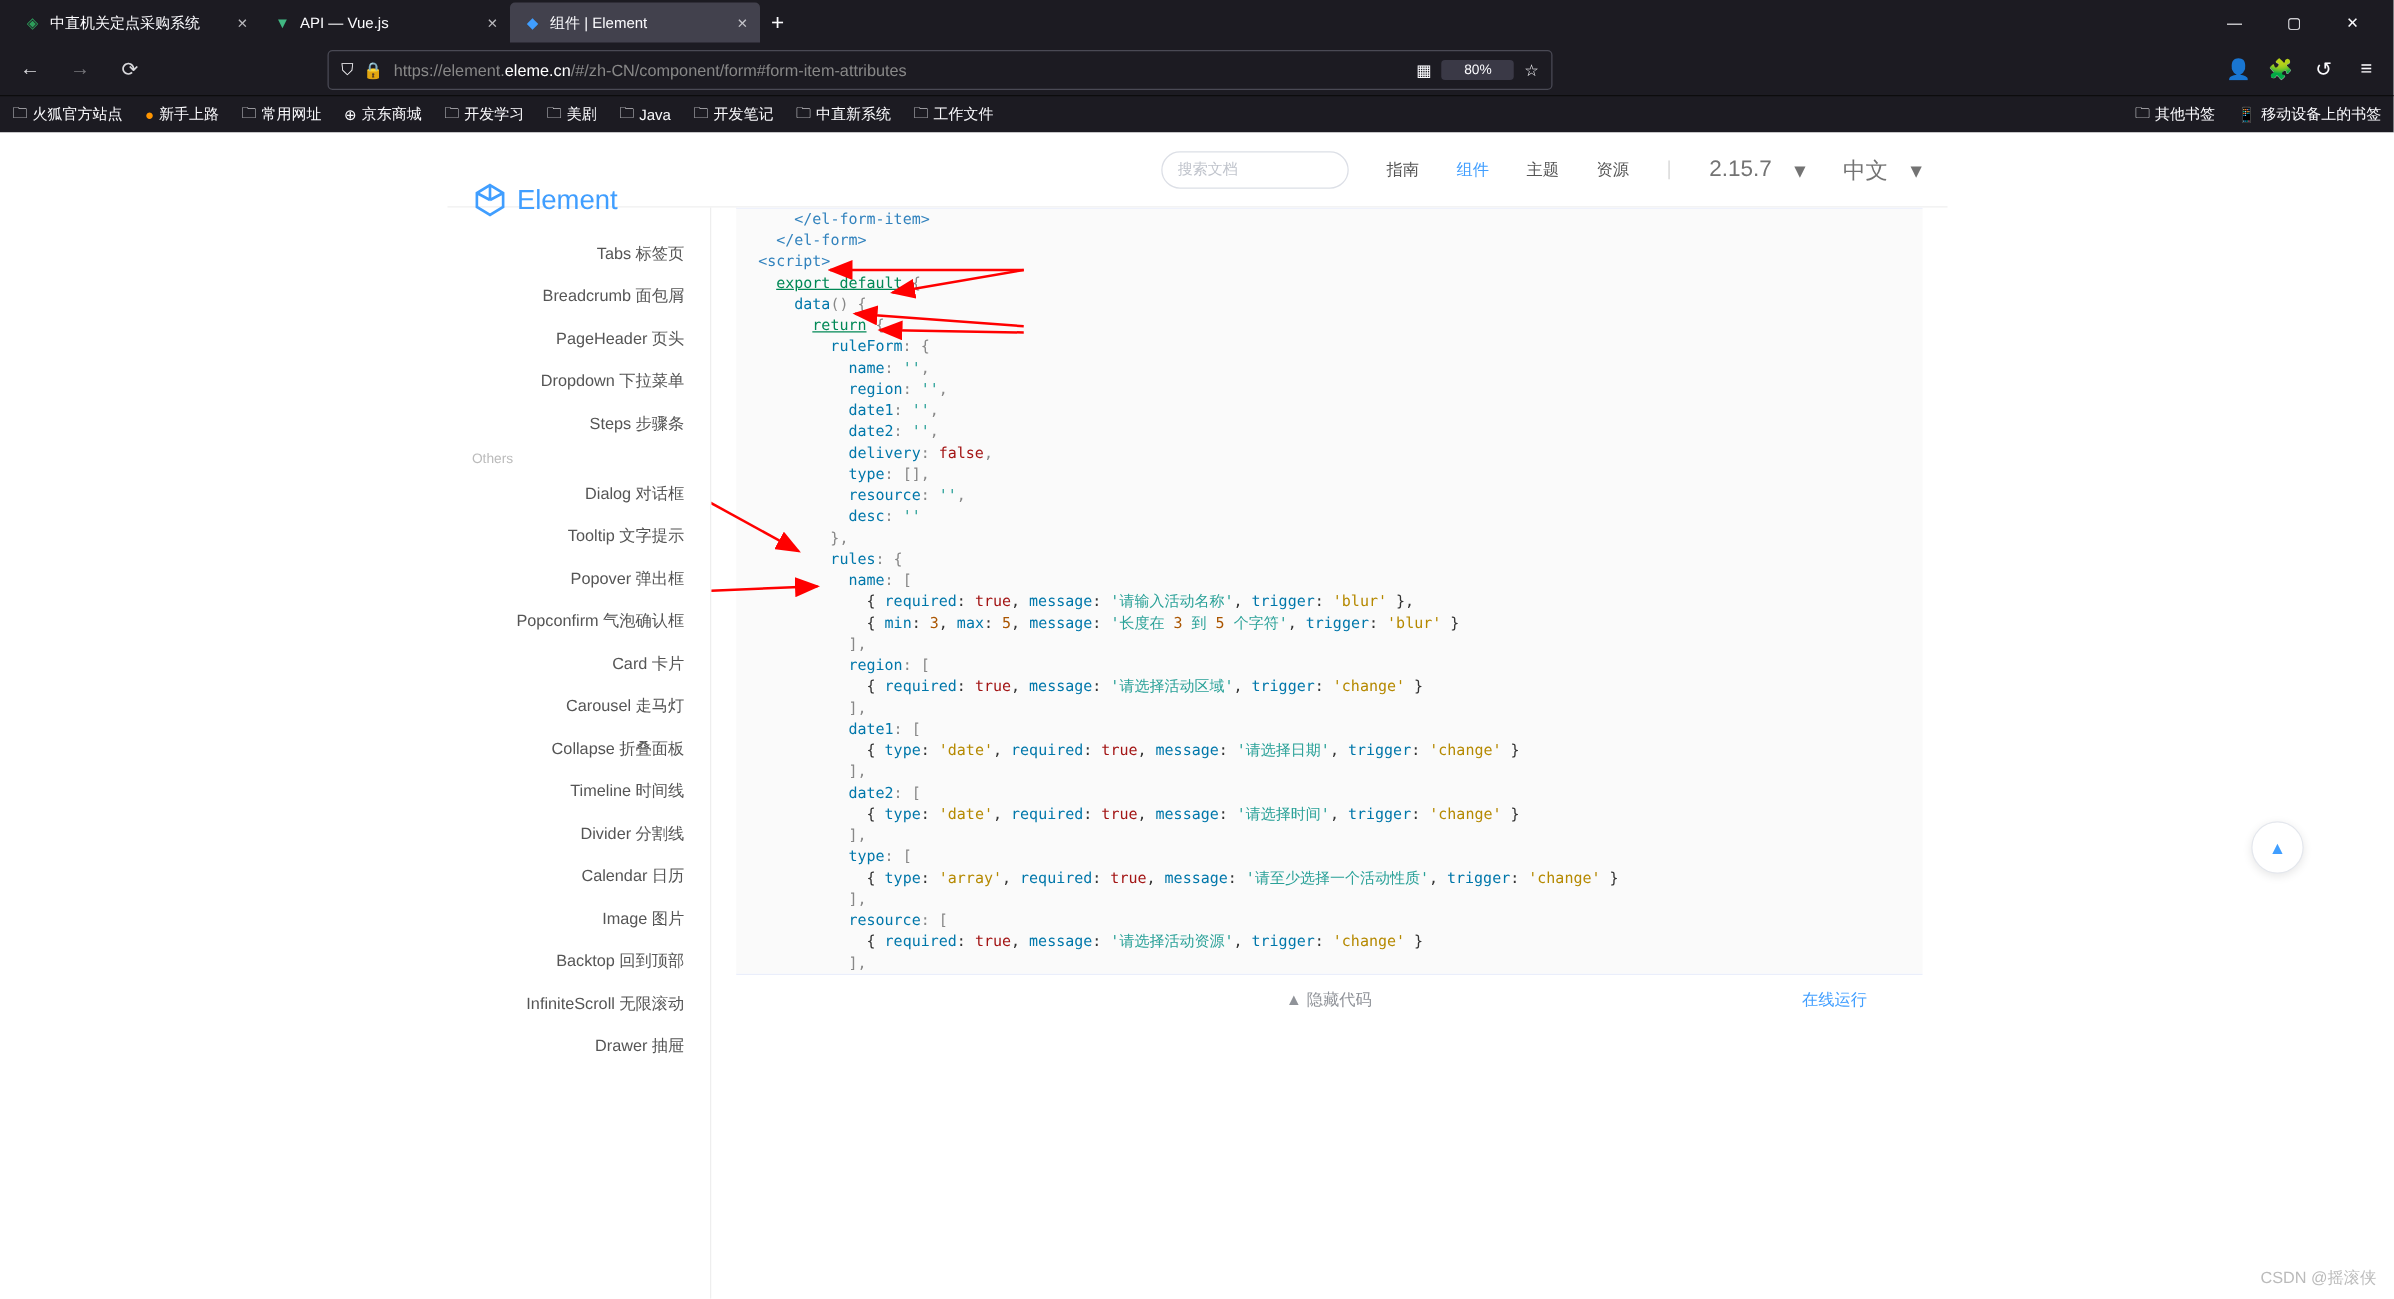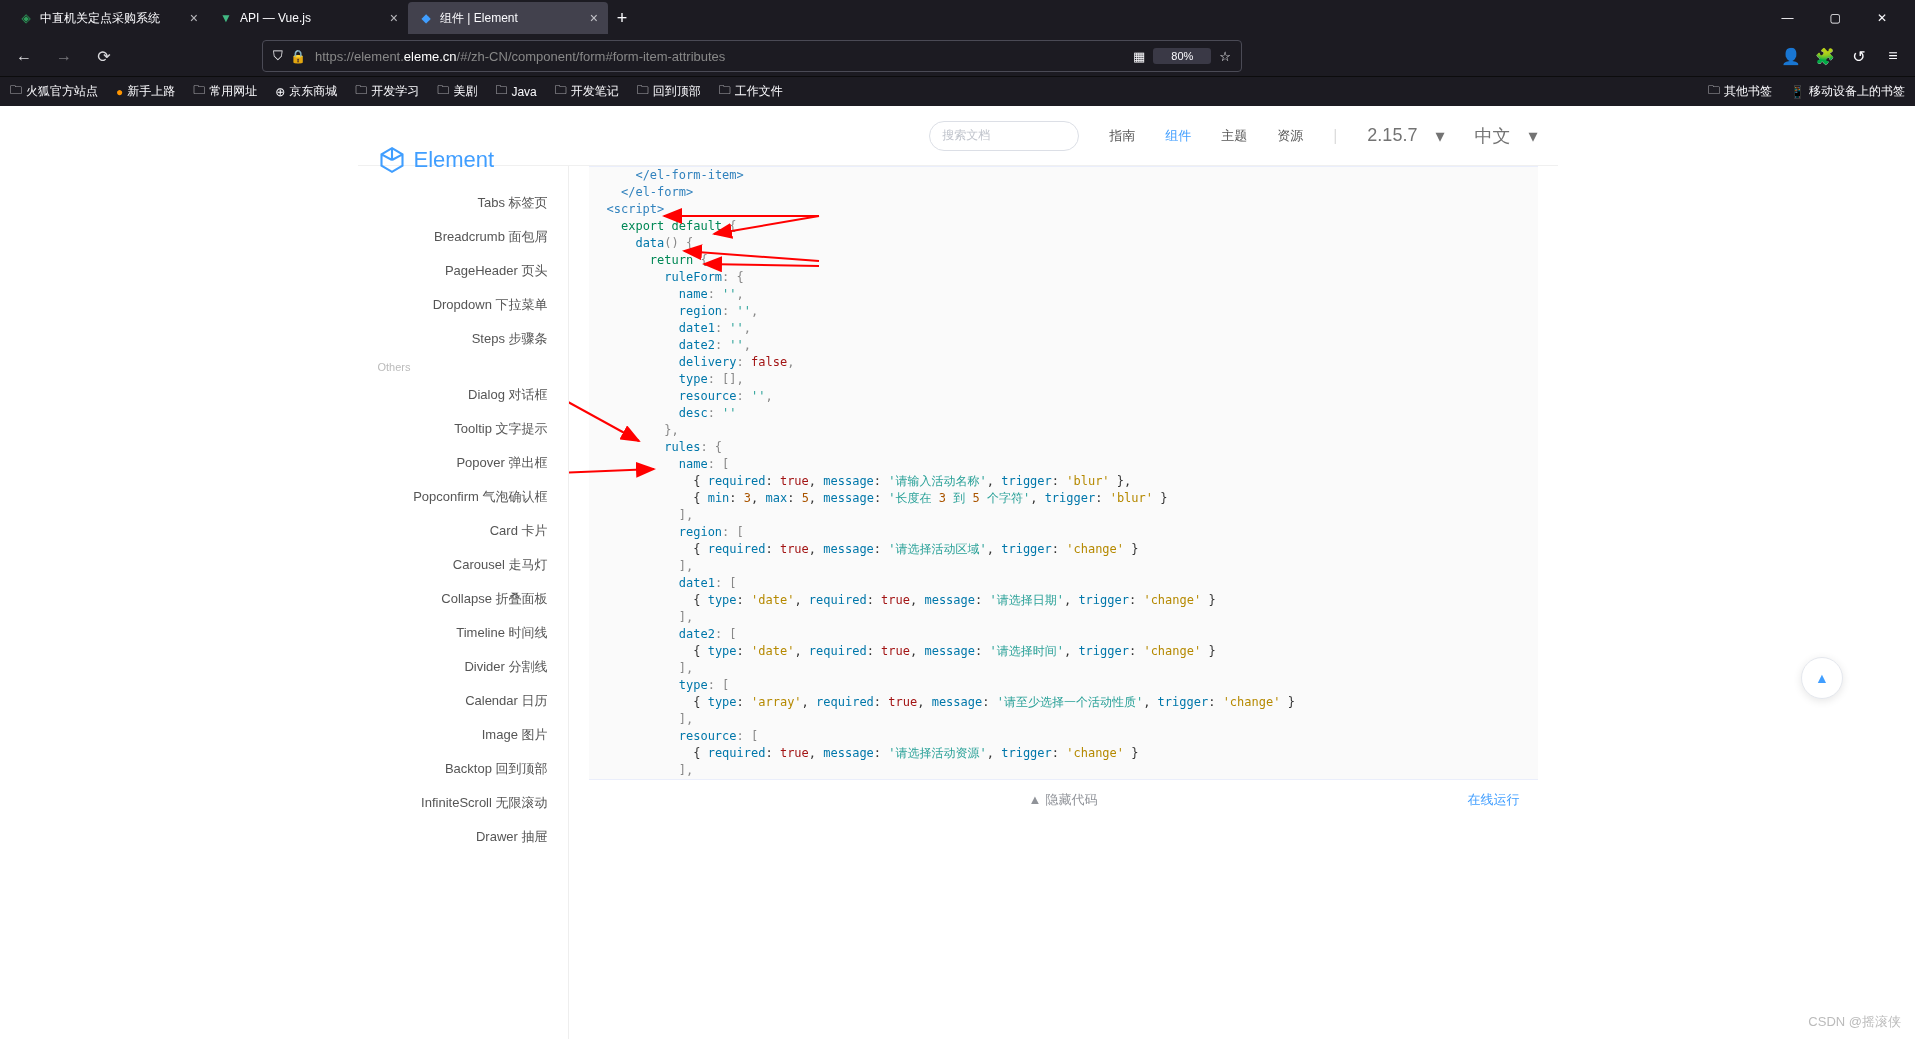--- a/index.html
+++ b/index.html
@@ -46,26 +46,26 @@
 
 .content { display: flex; height: calc(100% - 60px); }
 .sidebar { width: 210px; padding: 20px 0; overflow-y: auto; }
 .side-group { font-size: 11px; color: #bbb; padding: 5px 20px; }
 .side-item { font-size: 13px; color: #555; padding: 8px 20px; cursor: pointer; text-align: right; }
 
 .main { flex: 1; border-left: 1px solid #eee; padding: 0 20px; overflow: hidden; position: relative; }
 .code-block { background: #fafafa; border-top: 1px solid #eaeefb; padding: 0 18px; font-family: "SFMono-Regular", Consolas, Menlo, monospace; font-size: 12px; line-height: 17px; color: #333; white-space: pre; overflow: hidden; }
 .code-footer { height: 40px; display: flex; align-items: center; justify-content: center; border-top: 1px solid #eaeefb; background: #fff; font-size: 13px; position: relative; }
 .hide-code { color: #909399; display: flex; align-items: center; gap: 4px; cursor: pointer; }
-.run-online { color: #409eff; position: absolute; right: 18px; cursor: pointer; font-size: 13px; }
+.run-online { color: #409eff; position: absolute; right: 44px; cursor: pointer; font-size: 13px; }
 
 
 .t-tag { color: #3182bd; }
 .t-key { color: #0077aa; }
-.t-kw  { color: #008855; }
+.t-kw  { color: #008855; text-decoration: underline; }
 .t-bool{ color: #a31515; }
 .t-str { color: #2aa198; }
 .t-strq { color: #b58900; }
 .t-num { color: #aa5500; }
 .t-punc{ color: #888; }
 
 
 .arrow { position: absolute; pointer-events: none; }
 .arrow-line { stroke: #ff0000; stroke-width: 2; fill: none; }
 .arrow-head { fill: #ff0000; }
@@ -152,21 +152,21 @@
     <span class="bm">
         <span class="bm-icon">🗀</span>
         <span>Java</span>
       </span>
     <span class="bm">
         <span class="bm-icon">🗀</span>
         <span>开发笔记</span>
       </span>
     <span class="bm">
         <span class="bm-icon">🗀</span>
-        <span>回到顶部</span>
+        <span>中直新系统</span>
       </span>
     <span class="bm">
         <span class="bm-icon">🗀</span>
         <span>工作文件</span>
       </span>
     <span class="bm-spacer"></span>
     <span class="bm">
         <span class="bm-icon">🗀</span>
         <span>其他书签</span>
       </span>

